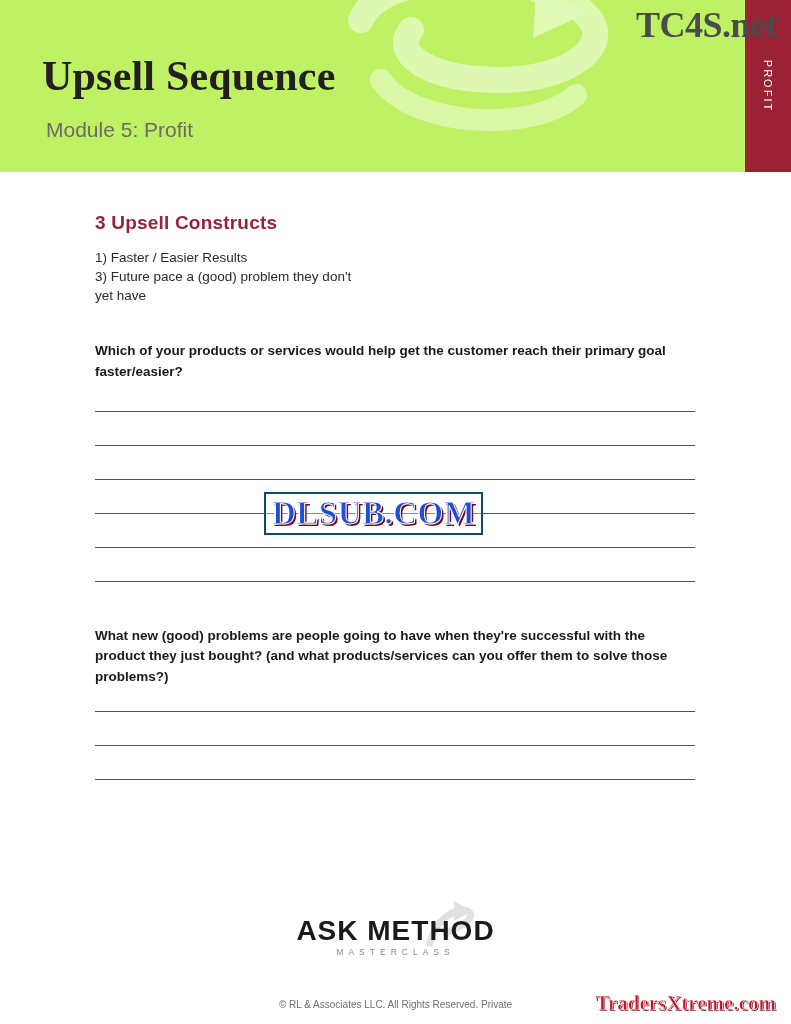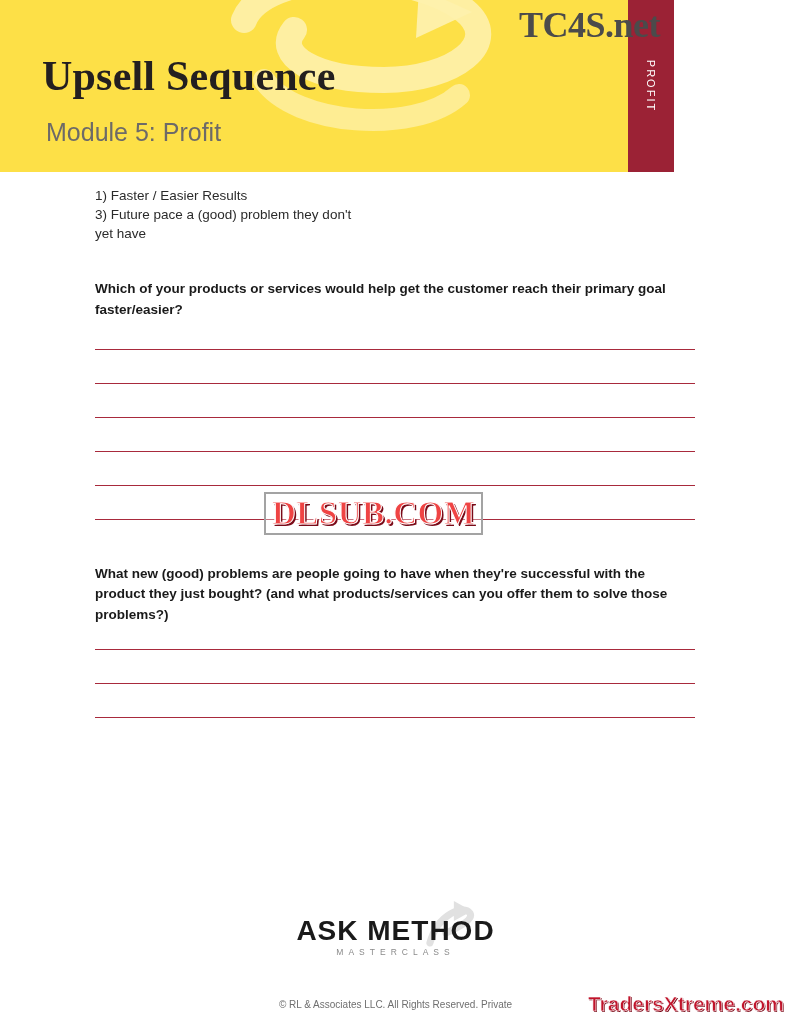--- a/index.html
+++ b/index.html
@@ -9,23 +9,23 @@
     height: 1024px;
     background: #ffffff;
     font-family: "Liberation Sans", sans-serif;
     position: relative;
     overflow: hidden;
   }
 
   
   .header {
     position: relative;
-    width: 674px;
+    width: 791px;
     height: 172px;
-    background: #fde047;
+    background: #bef264;
     overflow: hidden;
   }
   .header-swirl {
     position: absolute;
     right: 170px;
     top: -40px;
     width: 300px;
     height: 250px;
     opacity: 0.55;
     pointer-events: none;
@@ -38,21 +38,21 @@
     font-size: 42px;
     font-weight: bold;
     color: #231f20;
     letter-spacing: 0.2px;
     margin: 0;
   }
   .page-subtitle {
     position: absolute;
     left: 46px;
     top: 118px;
-    font-size: 25px;
+    font-size: 21px;
     color: #6d6a68;
     margin: 0;
     font-weight: normal;
   }
   .module-tab {
     position: absolute;
     right: 0;
     top: 0;
     width: 46px;
     height: 172px;
@@ -127,28 +127,28 @@
   .lines.block3 { margin-top: 24px; }
 
   
   .dlsub {
     position: absolute;
     left: 264px;
     top: 492px;
     font-family: "Liberation Serif", serif;
     font-size: 33px;
     font-weight: bold;
-    color: #ef4444;
+    color: #1d4ed8;
     letter-spacing: 0.5px;
     -webkit-text-stroke: 1px #ffffff;
     text-shadow: 2px 2px 0 #7a0a18, -1px -1px 0 #ffffff;
     z-index: 9;
     background: rgba(255,255,255,0.35);
     padding: 1px 6px;
-    border: 2px solid #a3a3a3;
+    border: 2px solid #0c4a6e;
   }
 
   
   .footer {
     position: absolute;
     left: 0;
     bottom: 0;
     width: 791px;
     height: 115px;
     padding-left: 12px;
@@ -187,23 +187,23 @@
     position: absolute;
     left: 50%;
     transform: translateX(-50%);
     bottom: 14px;
     font-size: 10px;
     color: #6f6f6f;
     white-space: nowrap;
   }
   .traders-watermark {
     position: absolute;
-    right: 4px;
+    right: 12px;
     bottom: 8px;
-    font-family: Liberation Sans, sans-serif;
+    font-family: Liberation Serif, serif;
     font-size: 21px;
     font-weight: bold;
     color: #c0142b;
     -webkit-text-stroke: 0.6px #ffffff;
     text-shadow: 1px 1px 0 #7a0a18;
     background: rgba(255,255,255,0.2);
     padding: 0 3px;
   }
 </style>
 </head>
@@ -221,20 +221,21 @@
   <h1 class="page-title">Upsell Sequence</h1>
   <h2 class="page-subtitle">Module 5: Profit</h2>
 
   <div class="module-tab">
     <span class="module-tab-label">PROFIT</span>
   </div>
 </div>
 
 <div class="content">
 
+  <h3 class="section-heading">3 Upsell Constructs</h3>
 
   <ul class="constructs">
     <li>1) Faster / Easier Results</li>
     <li>3) Future pace a (good) problem they don't</li>
     <li>yet have</li>
   </ul>
 
   <p class="question q1">Which of your products or services would help get the customer reach their primary goal faster/easier?</p>
   <div class="lines block1">
     <div class="line"></div>

